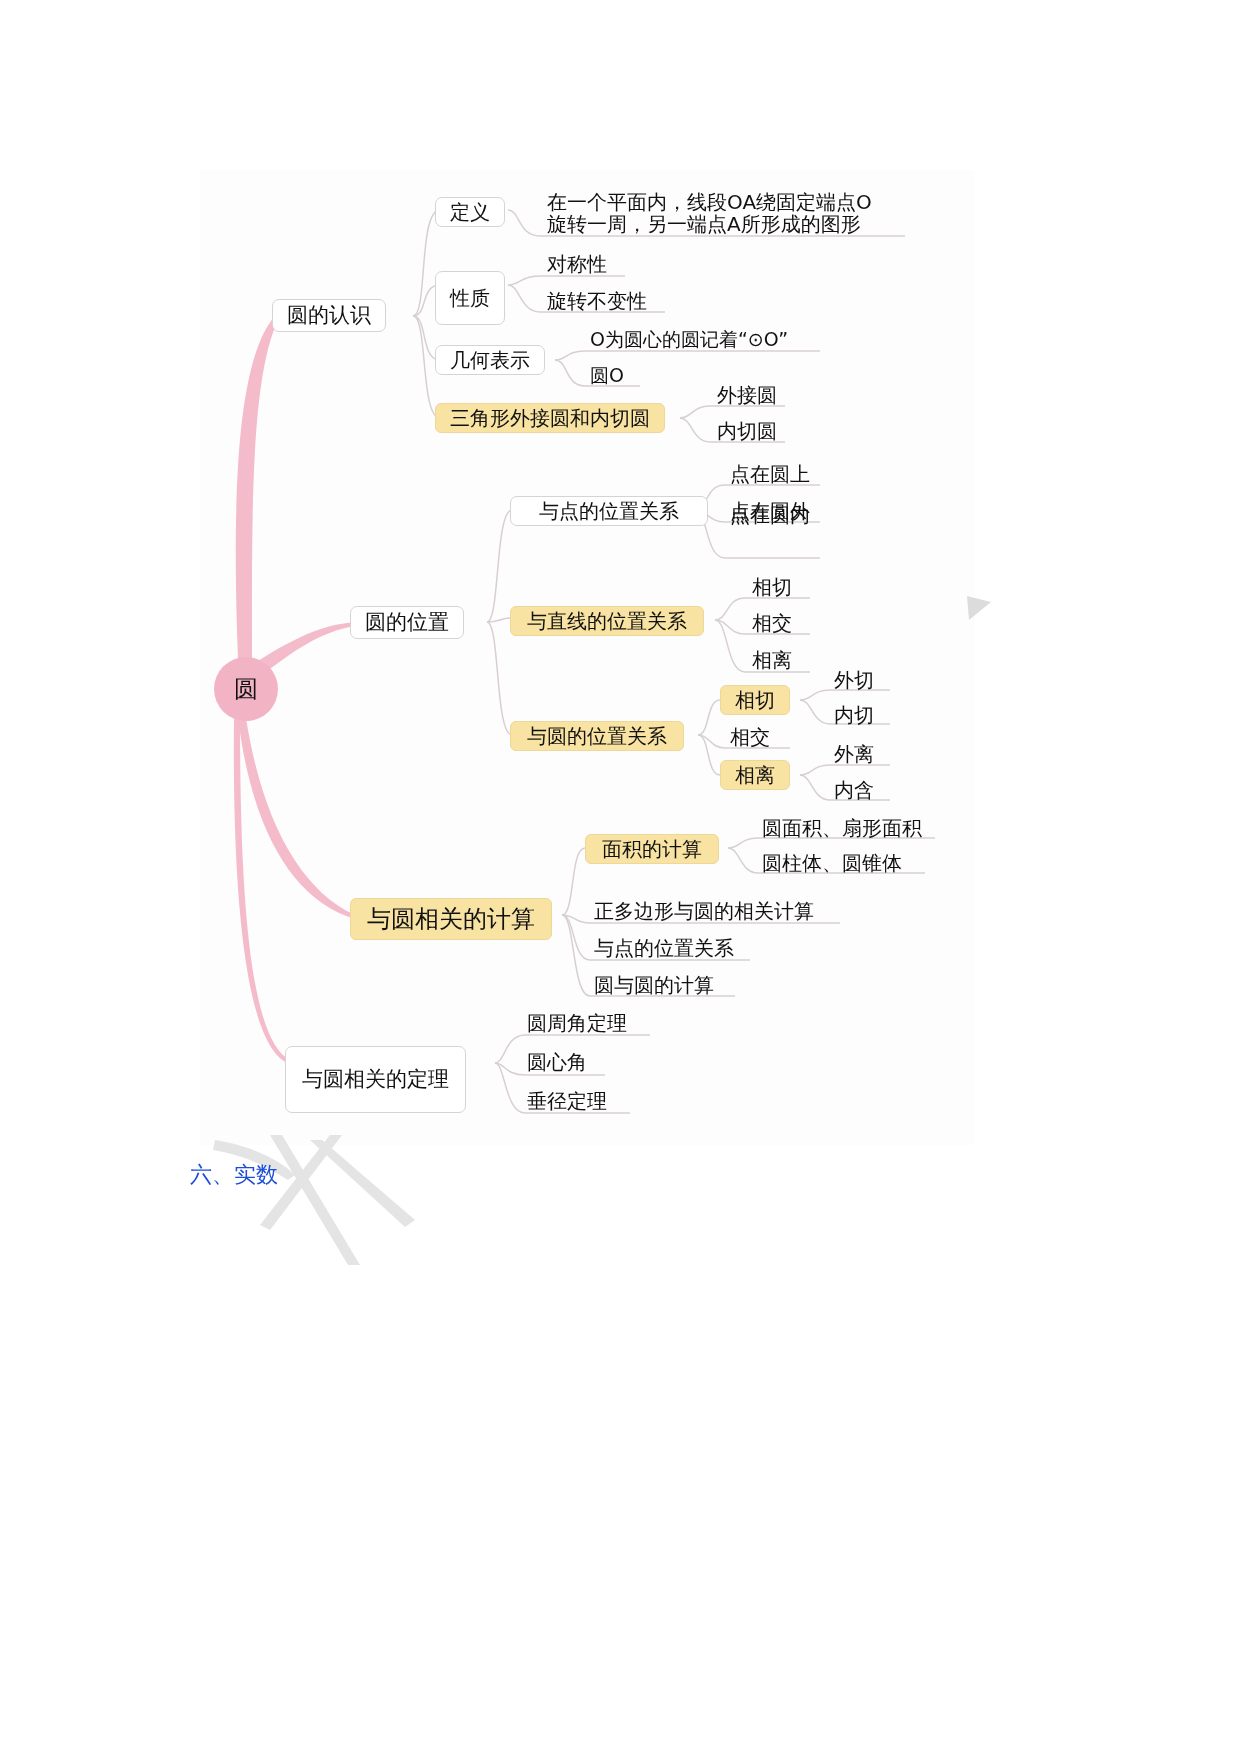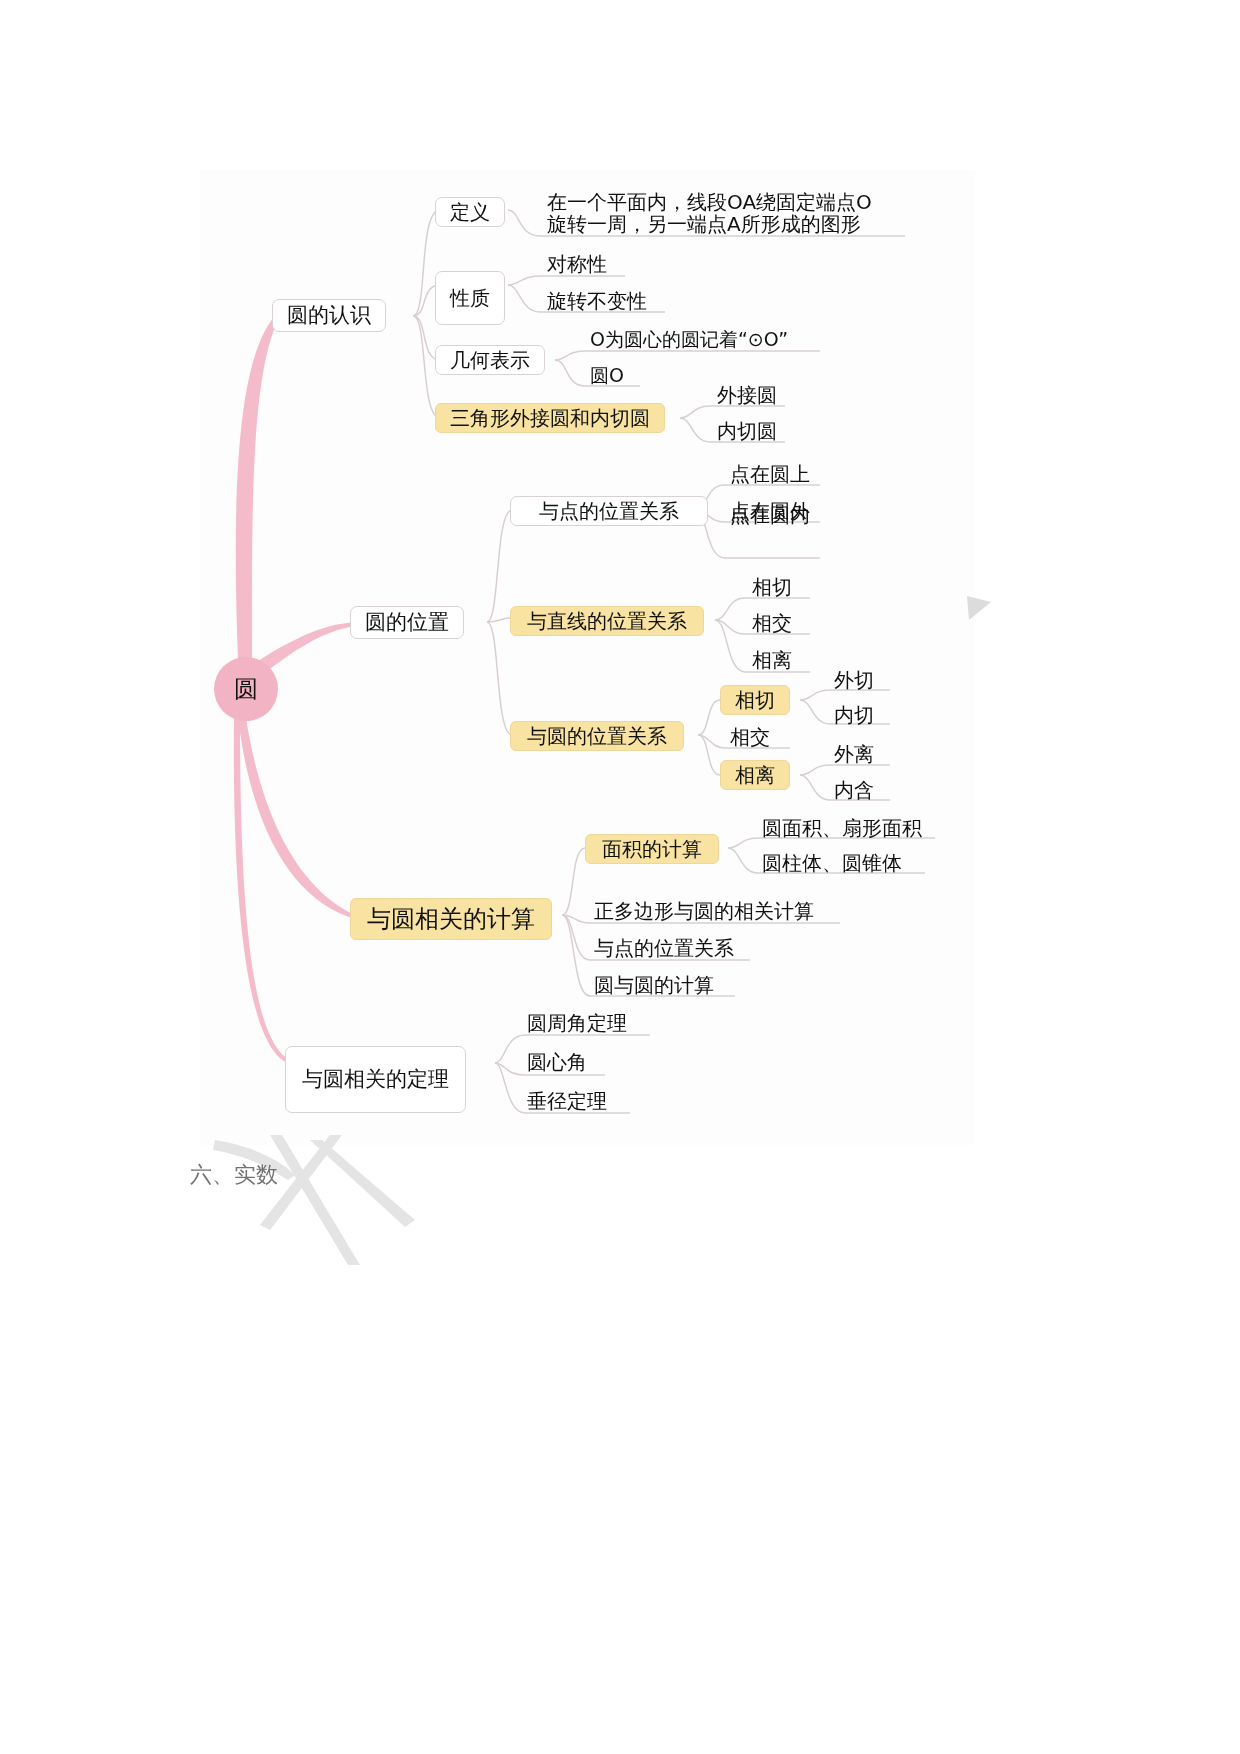--- a/index.html
+++ b/index.html
@@ -10,21 +10,21 @@
     .node { position: absolute; box-sizing: border-box; white-space: nowrap; line-height: 1; }
     .box { border: 1.5px solid #d9d2d4; border-radius: 7px; background: #ffffff; padding: 5px 14px; }
     .hl { border: 1.5px solid #eed79a; border-radius: 6px; background: #f8e3a2; padding: 5px 14px; }
     .leaf { padding: 2px 2px 4px 2px; }
     .f26 { font-size: 24px; }
     .f22 { font-size: 21px; }
     .f20 { font-size: 20px; }
     .f18 { font-size: 19px; }
     .root { position: absolute; left: 214px; top: 657px; width: 64px; height: 64px; border-radius: 50%;
             background: #f2b4c4; display: flex; align-items: center; justify-content: center; font-size: 24px; }
-    .section { position: absolute; left: 190px; top: 1160px; font-family: "DejaVu Serif", "Liberation Serif", serif; font-size: 22px; color: #737373; }
+    .section { position: absolute; left: 190px; top: 1160px; font-family: "DejaVu Serif", "Liberation Serif", serif; font-size: 22px; color: #1d4ed8; }
     .wm { position: absolute; }
   </style>
 </head>
 <body>
 
 <div class="mindmap-img"></div>
 
 <svg class="lines" viewBox="0 0 1240 1754">
 
   <g fill="#f4bccb" stroke="none">

